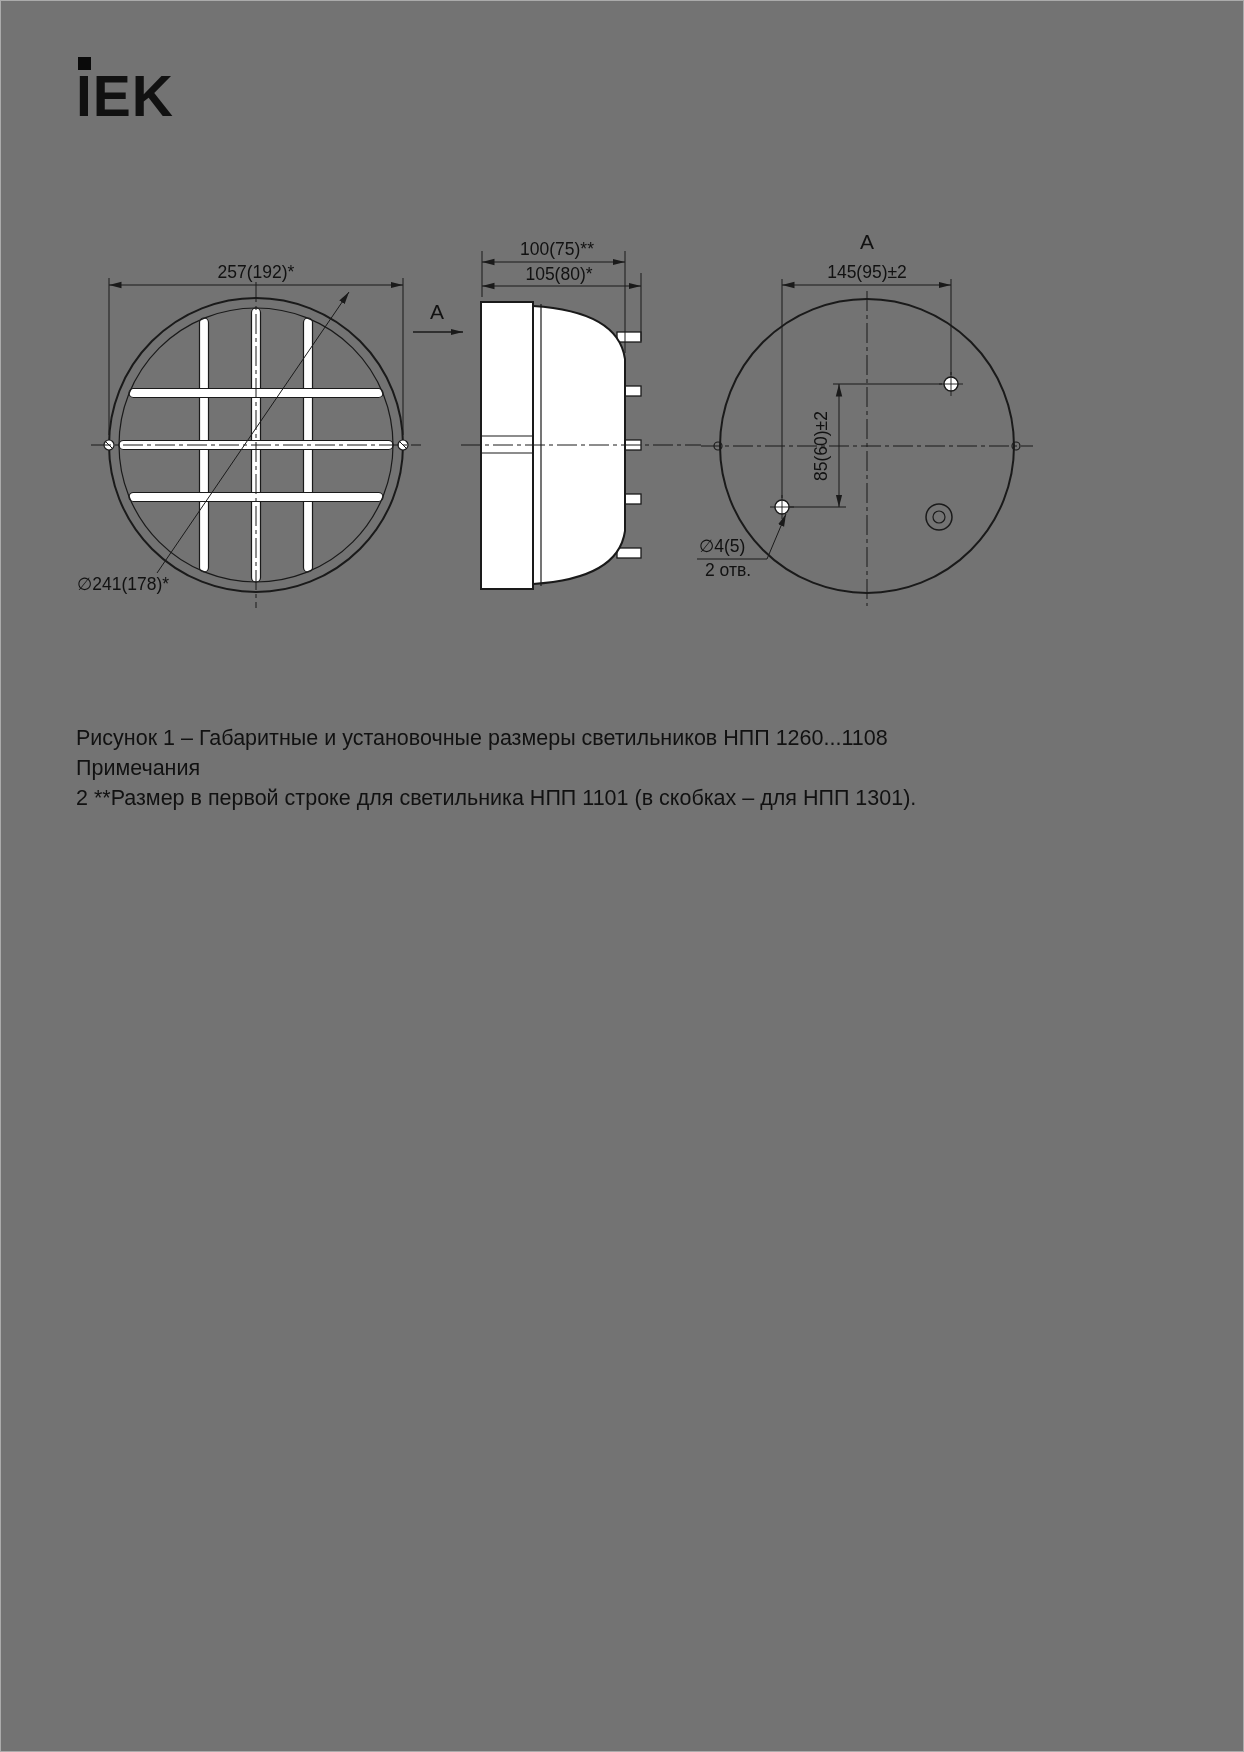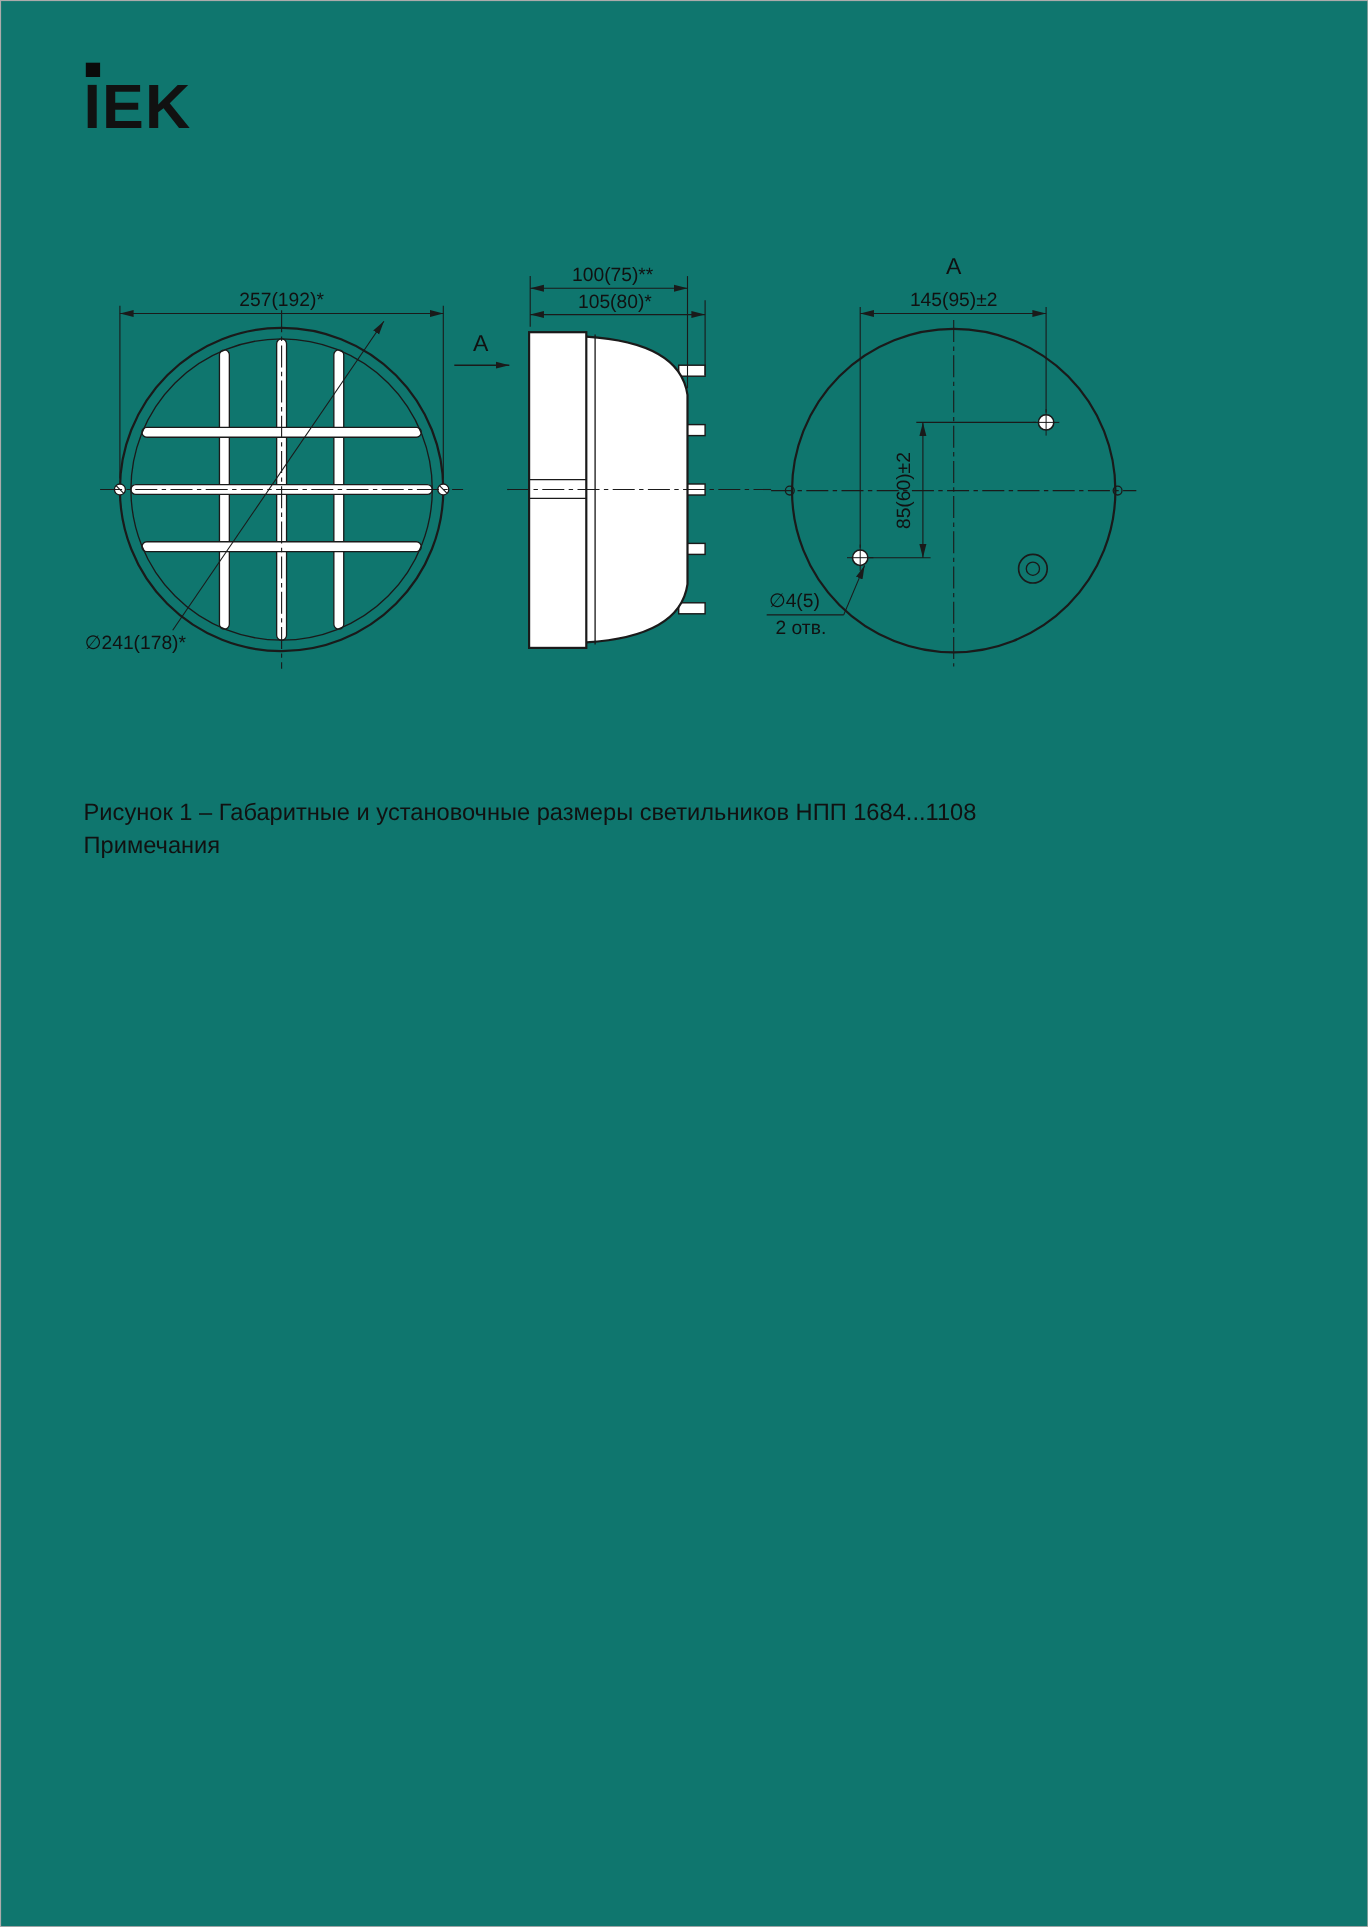--- a/index.html
+++ b/index.html
@@ -1,20 +1,20 @@
 <!DOCTYPE html>
 <html><head>
 <meta charset="utf-8">
 <style>
   html, body { margin: 0; padding: 0; background: #ffffff; }
   .page {
     position: relative;
     width: 1244px;
     height: 1752px;
-    background: #0f766e;
+    background: #737373;
     border: 1px solid #ababab;
     box-sizing: border-box;
     overflow: hidden;
     font-family: "Liberation Sans", sans-serif;
   }
   svg.drawing { position: absolute; left: 0; top: 0; }
   svg text {
     font-family: "Liberation Sans", sans-serif;
     fill: #111111;
     stroke: none;
@@ -146,17 +146,18 @@
       <circle cx="938" cy="516" r="6" class="med"></circle>
 
       <text x="698" y="551" class="dim-text">∅4(5)</text>
       <line x1="696" y1="558" x2="766" y2="558" class="thin"></line>
       <text x="704" y="575" class="dim-text">2 отв.</text>
       <line x1="766" y1="558" x2="785" y2="513" class="thin" marker-end="url(#arr)"></line>
     </g>
   </svg>
 
   <div class="caption">
-    <p>Рисунок 1 – Габаритные и установочные размеры светильников НПП 1684...1108</p>
+    <p>Рисунок 1 – Габаритные и установочные размеры светильников НПП 1260...1108</p>
     <p>Примечания</p>
+    <p>2 **Размер в первой строке для светильника НПП 1101 (в скобках – для НПП 1301).</p>
   </div>
 
 </div>
 
 </body></html>

